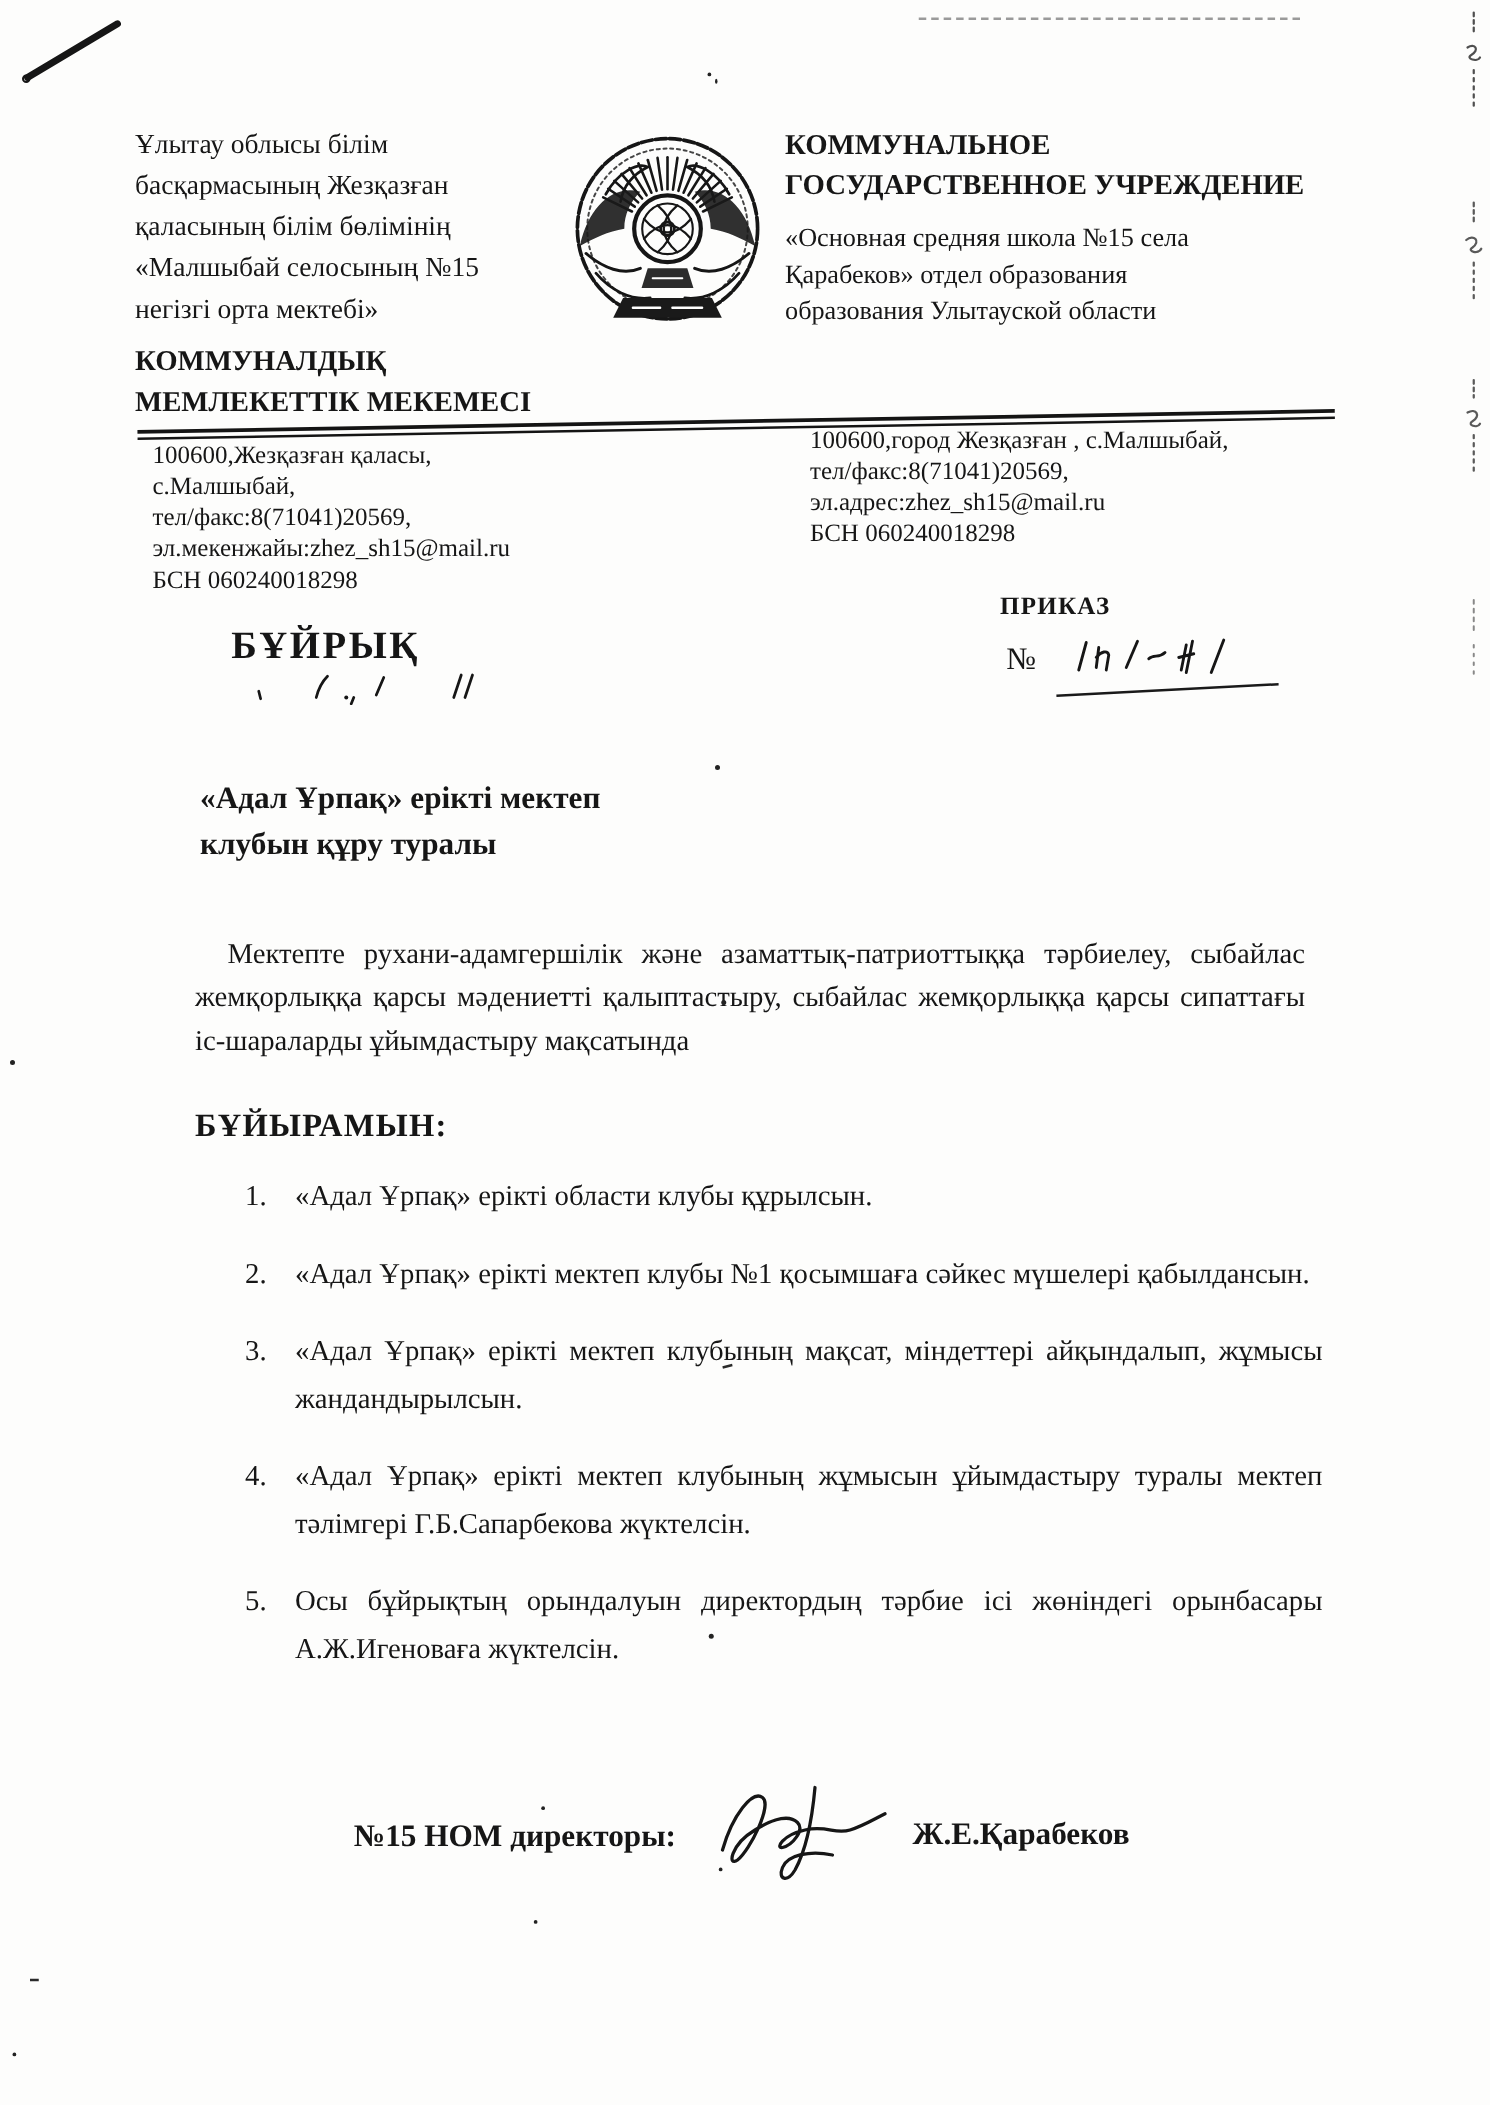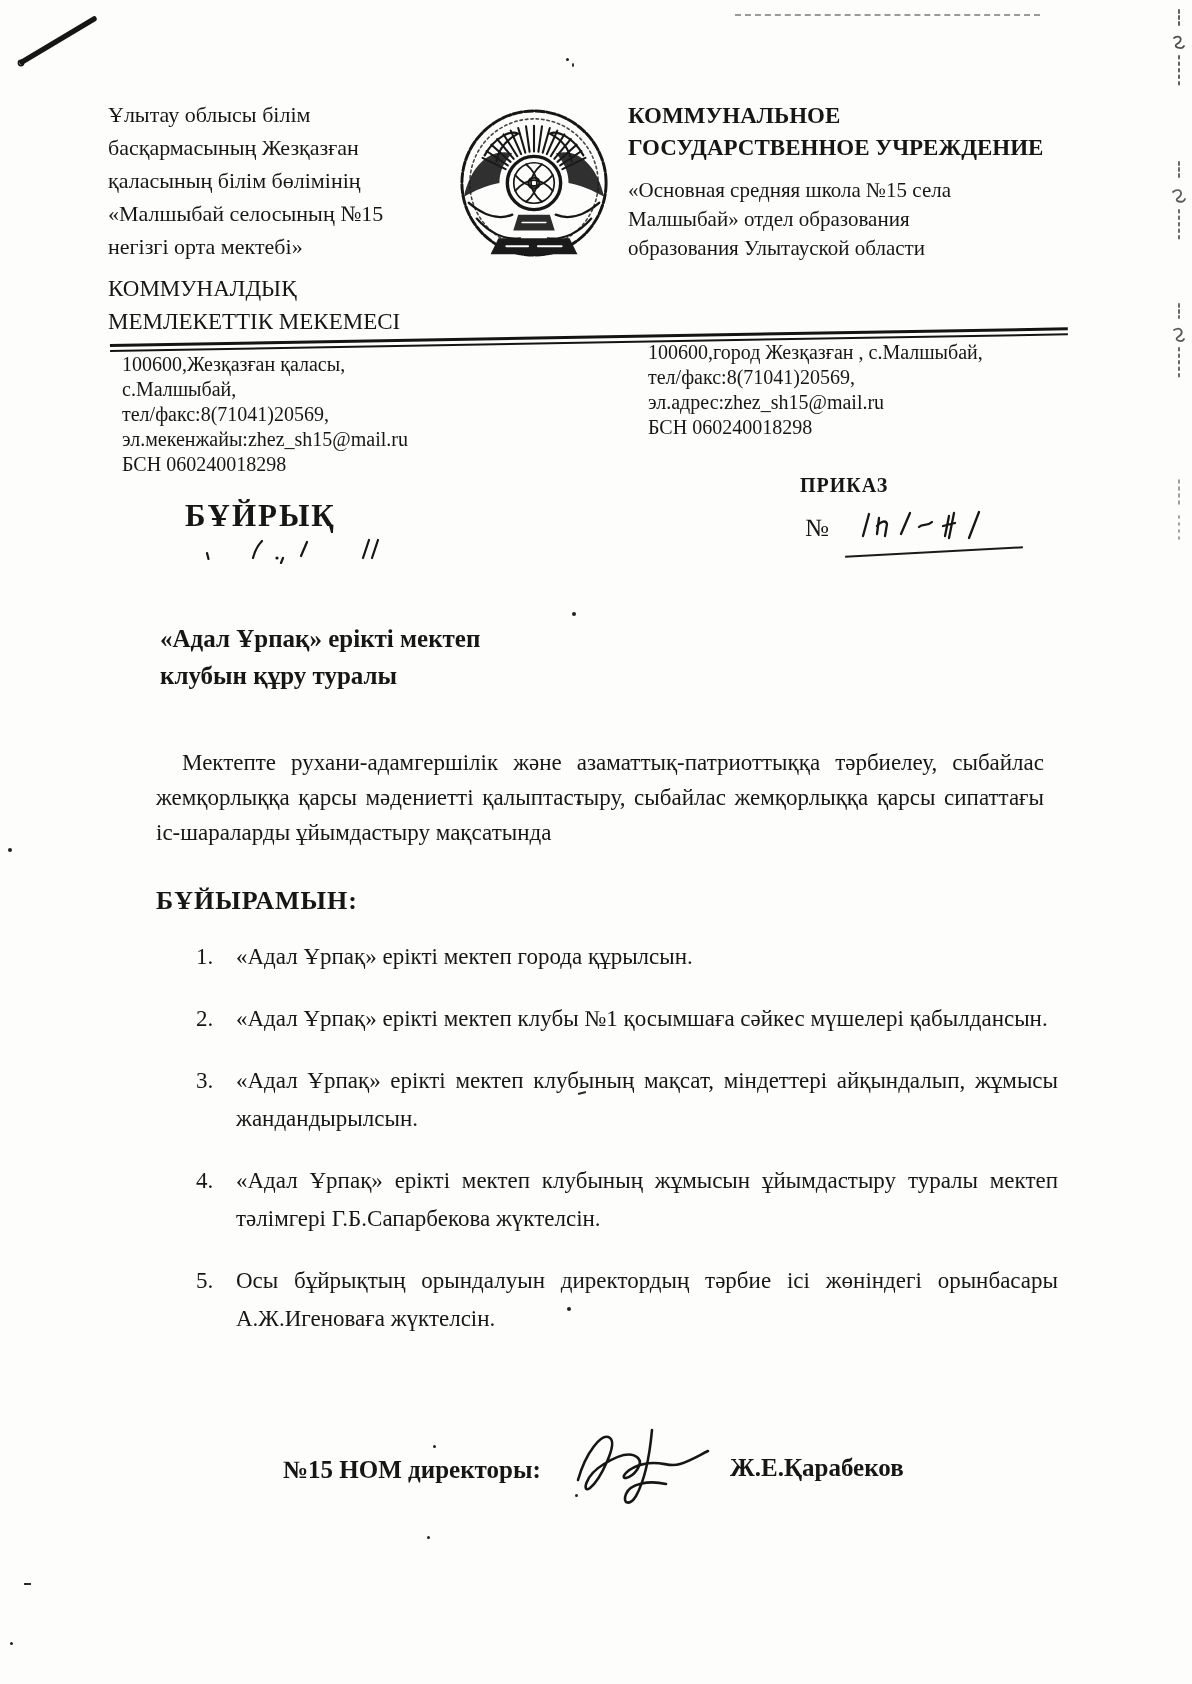--- a/index.html
+++ b/index.html
@@ -6,21 +6,21 @@
   body{
     width:1192px;height:1684px;position:relative;
     background:#fdfdfc;color:#161616;
     font-family:"Liberation Serif", serif;
     overflow:hidden;
   }
   .abs{position:absolute;}
   .center{text-align:left;}
   
   .hdr-left{left:108px;top:98px;width:352px;font-size:22px;line-height:33px;}
-  .hdr-left .org{margin-top:9px;font-weight:normal;font-size:23px;line-height:33px;}
+  .hdr-left .org{margin-top:9px;font-weight:bold;font-size:23px;line-height:33px;}
   .hdr-right{left:628px;top:100px;width:442px;font-size:21px;line-height:29px;}
   .hdr-right .org{font-weight:600;font-size:23px;line-height:32px;margin-bottom:12px;}
   .emblem{left:455px;top:103px;width:158px;height:164px;}
   
   .divider{left:110px;top:344px;width:958px;transform:rotate(-1deg);transform-origin:left center;}
   .divider .l1{border-top:3px solid #141414;margin-bottom:3px;}
   .divider .l2{border-top:2px solid #141414;}
   
   .contacts-left{left:122px;top:352px;width:335px;font-size:20px;line-height:25px;}
   .contacts-right{left:648px;top:340px;width:425px;font-size:20px;line-height:25px;}
@@ -114,21 +114,21 @@
     <path d="M52,144 L74,144 M84,144 L108,144" stroke="#ffffff" stroke-width="2"></path>
   </g>
 </svg>
 
 <div class="abs hdr-right center">
   <div class="org">
     <div>КОММУНАЛЬНОЕ</div>
     <div>ГОСУДАРСТВЕННОЕ УЧРЕЖДЕНИЕ</div>
   </div>
   <div>«Основная средняя школа №15 села</div>
-  <div>Малшыбай» отдел образования</div>
+  <div>Қарабеков» отдел образования</div>
   <div>образования Улытауской области</div>
 </div>
 
 <div class="abs divider">
   <div class="l1"></div>
     <div class="l2"></div>
 </div>
 
 <div class="abs contacts-left center">
   <div>100600,Жезқазған қаласы,</div>
@@ -178,21 +178,21 @@
   <div>клубын құру туралы</div>
 </div>
 
 <div class="abs body-par">Мектепте рухани-адамгершілік және азаматтық-патриоттыққа тәрбиелеу, сыбайлас жемқорлыққа қарсы мәдениетті қалыптастыру, сыбайлас жемқорлыққа қарсы сипаттағы іс-шараларды ұйымдастыру мақсатында</div>
 
 <div class="abs resolution">БҰЙЫРАМЫН:</div>
 
 <div class="abs list">
   <div class="item">
     <span class="num">1.</span>
-    <span>«Адал Ұрпақ» ерікті мектеп города құрылсын.</span>
+    <span>«Адал Ұрпақ» ерікті области клубы құрылсын.</span>
   </div>
   <div class="item">
     <span class="num">2.</span>
     <span>«Адал Ұрпақ» ерікті мектеп клубы №1 қосымшаға сәйкес мүшелері қабылдансын.</span>
   </div>
   <div class="item">
     <span class="num">3.</span>
     <span>«Адал Ұрпақ» ерікті мектеп клубының мақсат, міндеттері айқындалып, жұмысы жандандырылсын.</span>
   </div>
   <div class="item">

